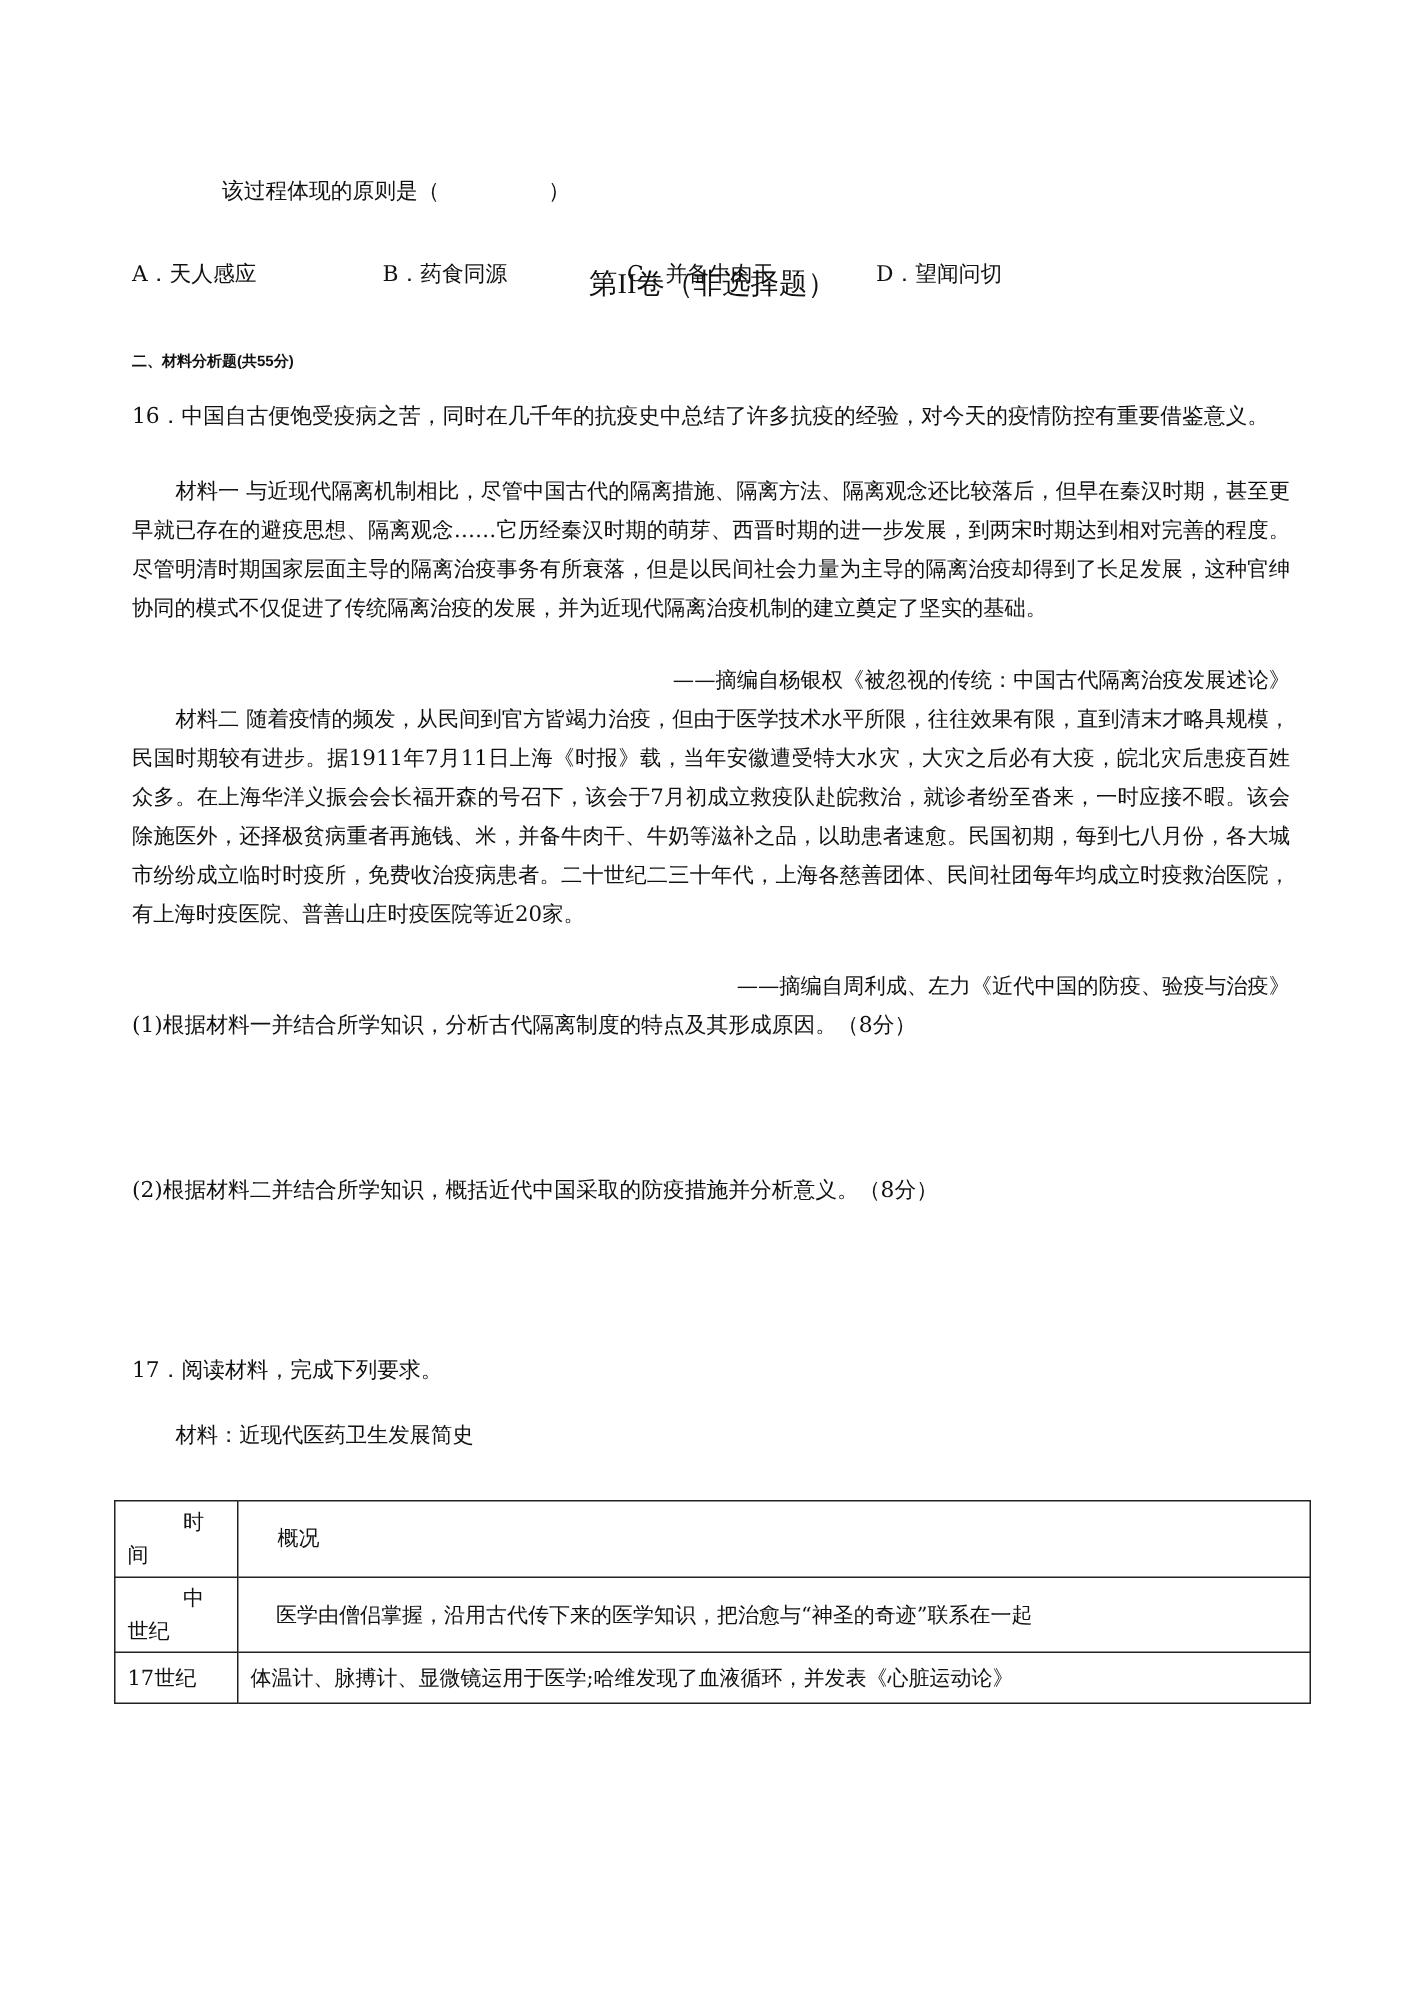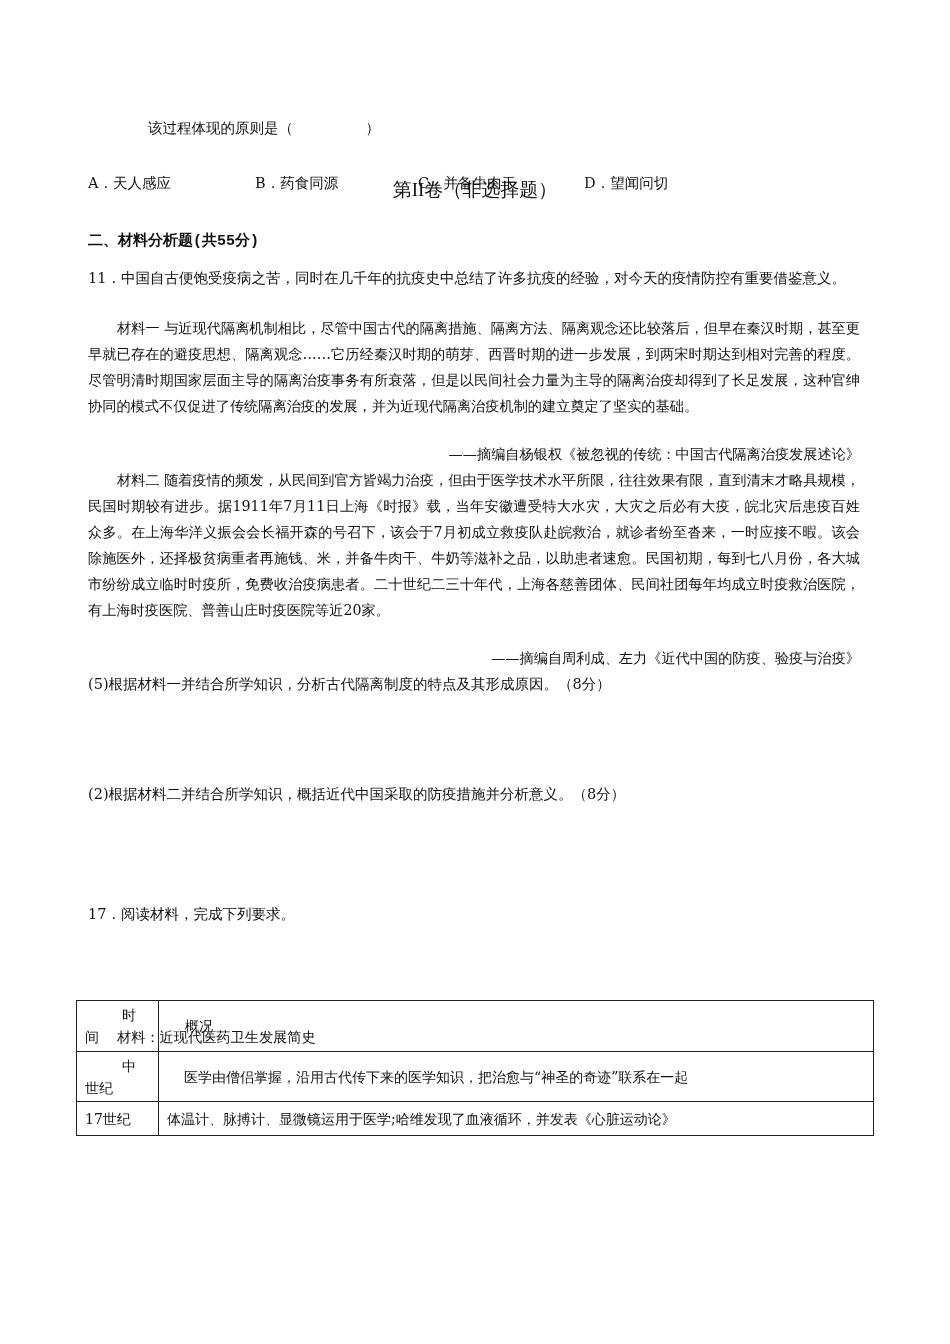--- a/index.html
+++ b/index.html
@@ -24,38 +24,38 @@
     .opt-b { left: 167px; }
     .opt-c { left: 330px; }
     .opt-d { left: 496px; }
     .part-title {
       left: 0; width: 950px; top: 175px; text-align: center;
       font-family: "Liberation Serif", serif;
       font-weight: normal; font-size: 19px; line-height: 30px;
     }
     .section-head {
       left: 88px; top: 229px;
-      font-family: Liberation Mono, monospace;
-      font-weight: bold; font-size: 15px; line-height: 26px;
+      font-family: Liberation Sans, sans-serif;
+      font-weight: bold; font-size: 10px; line-height: 26px;
     }
     .para {
       position: absolute; left: 88px; width: 772px;
       font-size: 14.5px; line-height: 26px;
       text-align: justify; text-align-last: left;
       white-space: normal;
     }
     .q16 { top: 265px; }
     .m1 { top: 315px; text-indent: 29px; font-size: 14.2px; }
     .src1 { top: 441px; right: 90px; font-size: 14.2px; line-height: 26px; }
     .m2 { top: 467px; text-indent: 29px; font-size: 14.2px; }
     .src2 { top: 645px; right: 90px; font-size: 14.2px; line-height: 26px; }
     .sub1 { left: 88px; top: 671px; }
     .sub2 { left: 88px; top: 781px; }
     .q17 { left: 88px; top: 901px; }
-    .mat-title { left: 117px; top: 1024px; font-size: 14.2px; line-height: 26px; }
+    .mat-title { left: 117px; top: 944px; font-size: 14.2px; line-height: 26px; }
     table.hist {
       position: absolute; left: 76px; top: 1000px; width: 798px;
       border-collapse: collapse;
       font-size: 14px;
     }
     table.hist td {
       border: 1.3px solid #222222;
       padding: 0 8px;
       vertical-align: middle;
       line-height: 24px;
@@ -82,31 +82,31 @@
   <span class="opt opt-a">A．天人感应</span>
   <span class="opt opt-b">B．药食同源</span>
   <span class="opt opt-c">C．并备牛肉干</span>
   <span class="opt opt-d">D．望闻问切</span>
 </div>
 
 <div class="abs part-title">第II卷（非选择题）</div>
 
 <div class="abs section-head">二、材料分析题(共55分)</div>
 
-<div class="para q16">11．中国自古便饱受疫病之苦，同时在几千年的抗疫史中总结了许多抗疫的经验，对今天的疫情防控有重要借鉴意义。</div>
+<div class="para q16">16．中国自古便饱受疫病之苦，同时在几千年的抗疫史中总结了许多抗疫的经验，对今天的疫情防控有重要借鉴意义。</div>
 
 <div class="para m1">材料一  与近现代隔离机制相比，尽管中国古代的隔离措施、隔离方法、隔离观念还比较落后，但早在秦汉时期，甚至更早就已存在的避疫思想、隔离观念……它历经秦汉时期的萌芽、西晋时期的进一步发展，到两宋时期达到相对完善的程度。尽管明清时期国家层面主导的隔离治疫事务有所衰落，但是以民间社会力量为主导的隔离治疫却得到了长足发展，这种官绅协同的模式不仅促进了传统隔离治疫的发展，并为近现代隔离治疫机制的建立奠定了坚实的基础。</div>
 
 <div class="abs src1">——摘编自杨银权《被忽视的传统：中国古代隔离治疫发展述论》</div>
 
 <div class="para m2">材料二 随着疫情的频发，从民间到官方皆竭力治疫，但由于医学技术水平所限，往往效果有限，直到清末才略具规模，民国时期较有进步。据1911年7月11日上海《时报》载，当年安徽遭受特大水灾，大灾之后必有大疫，皖北灾后患疫百姓众多。在上海华洋义振会会长福开森的号召下，该会于7月初成立救疫队赴皖救治，就诊者纷至沓来，一时应接不暇。该会除施医外，还择极贫病重者再施钱、米，并备牛肉干、牛奶等滋补之品，以助患者速愈。民国初期，每到七八月份，各大城市纷纷成立临时时疫所，免费收治疫病患者。二十世纪二三十年代，上海各慈善团体、民间社团每年均成立时疫救治医院，有上海时疫医院、普善山庄时疫医院等近20家。</div>
 
 <div class="abs src2">——摘编自周利成、左力《近代中国的防疫、验疫与治疫》</div>
 
-<div class="abs txt sub1">(5)根据材料一并结合所学知识，分析古代隔离制度的特点及其形成原因。（8分）</div>
+<div class="abs txt sub1">(1)根据材料一并结合所学知识，分析古代隔离制度的特点及其形成原因。（8分）</div>
 
 <div class="abs txt sub2">(2)根据材料二并结合所学知识，概括近代中国采取的防疫措施并分析意义。（8分）</div>
 
 <div class="abs txt q17">17．阅读材料，完成下列要求。</div>
 
 <div class="abs mat-title">材料：近现代医药卫生发展简史</div>
 
 <table class="hist">
   <tbody>
       <tr class="row-h1">

